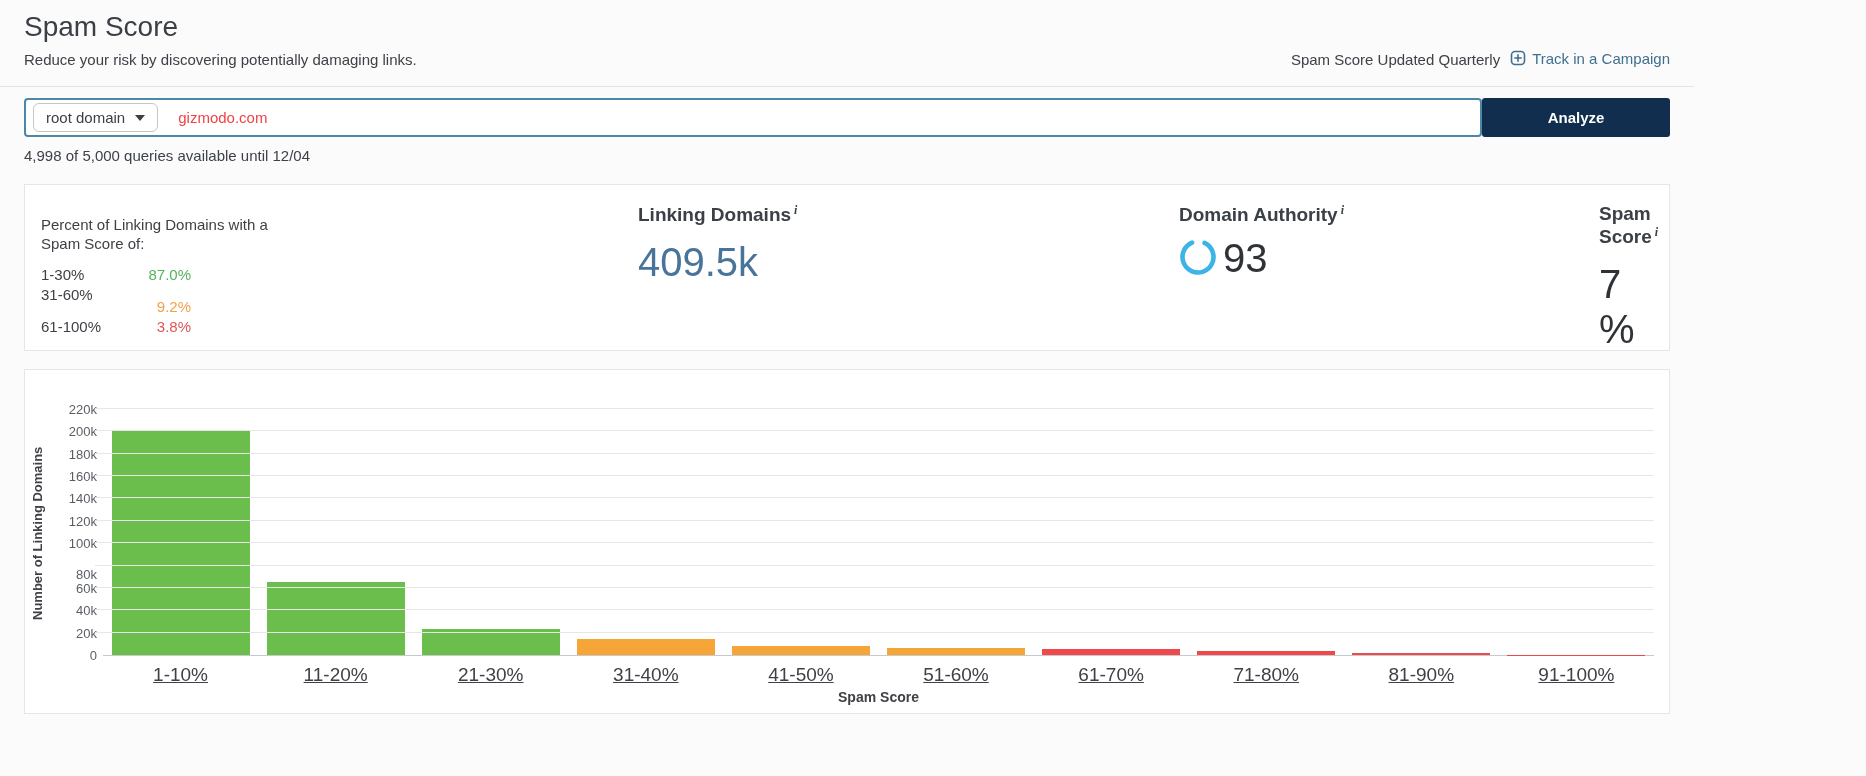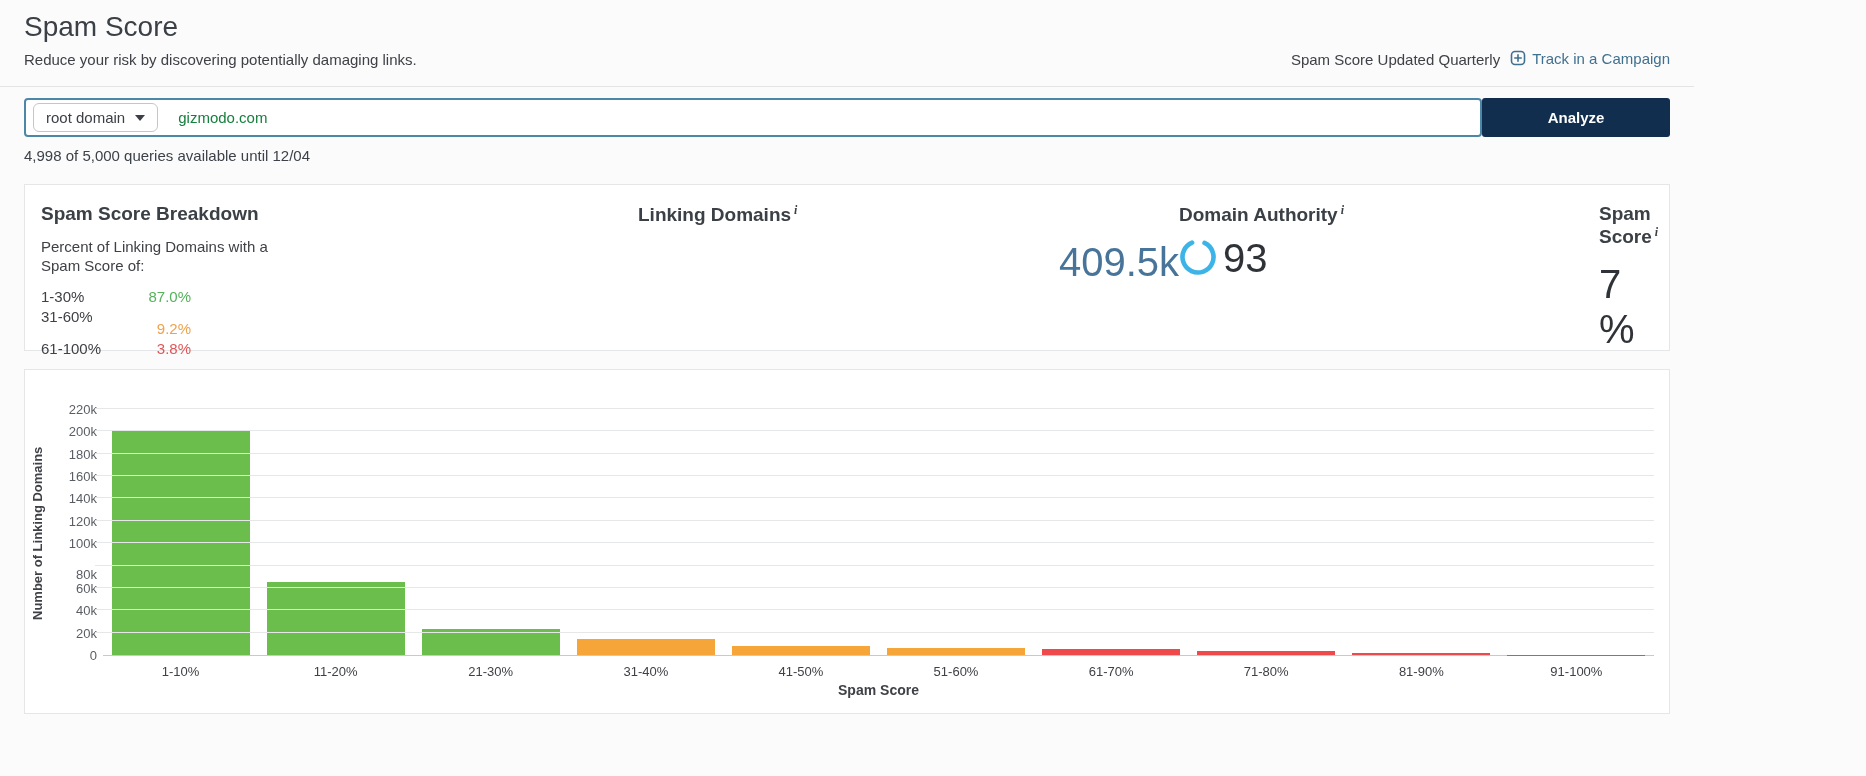--- a/index.html
+++ b/index.html
@@ -14,33 +14,33 @@
   .header-right { display:flex; align-items:center; gap:10px; font-size:15px; padding-bottom:1px; }
   .updated-note { color:#3f4146; }
   .track-link { display:flex; gap:6px; color:#40708f; cursor:pointer; }
   .divider { border-top:1px solid #e3e4e6; margin-top:16px; }
 
   
   .search-row { display:flex; margin:11px 24px 0 24px; }
   .search-box { flex:1; display:flex; align-items:center; background:#fff; border:2px solid #4d87a8; border-radius:4px; height:39px; }
   .scope-select { display:flex; align-items:center; gap:10px; border:1px solid #c3c7cb; border-radius:6px; height:29px; margin-left:7px; padding:0 12px; font-size:15px; color:#3c4046; cursor:pointer; background:#fff; white-space:nowrap; }
   .caret { width:0; height:0; border-left:5px solid transparent; border-right:5px solid transparent; border-top:6px solid #3c4046; }
-  .query-input { flex:1; border:none; outline:none; font-size:15px; color:#15803d; padding-left:20px; font-family:"Liberation Sans", sans-serif; background:transparent; }
+  .query-input { flex:1; border:none; outline:none; font-size:15px; color:#ef4444; padding-left:20px; font-family:"Liberation Sans", sans-serif; background:transparent; }
   .analyze-btn { width:188px; height:39px; background:#112e4e; color:#fff; font-size:15px; font-weight:700; border:none; border-radius:3px; cursor:pointer; font-family:"Liberation Sans", sans-serif; }
   .quota-note { margin:10px 24px 0 24px; font-size:15px; color:#3d4249; }
 
   
   .card { background:#fff; border:1px solid #e5e6e8; margin:0 24px; }
 
   
   .metrics-card { margin-top:20px; height:167px; display:grid; grid-template-columns:597px 541px 420px 1fr; padding:18px 20px 0 16px; }
   .metric-label { font-size:19px; font-weight:600; color:#3b4046; }
   .info-sup { font-family:"Liberation Serif", serif; font-style:italic; font-size:12px; color:#3b4046; margin-left:3px; cursor:pointer; }
   .metric-value { font-size:40px; margin-top:14px; color:#2f3338; }
-  .value-blue { color:#49749a;text-align:right; }
+  .value-blue { color:#49749a; }
   .breakdown-title { font-size:19px; font-weight:700; color:#3b4046; }
   .breakdown-desc { font-size:15px; margin-top:12px; width:240px; line-height:19px; color:#3f4146; }
   .breakdown-rows { margin-top:12px; }
   .breakdown-row { display:flex; justify-content:space-between; width:150px; font-size:15px; line-height:20px; }
   .val-green { color:#55b25a;text-align:center; }
   .val-orange { color:#f0a24a;margin-top:12px; }
   .val-red { color:#e05557; }
   .da-wrap { display:flex; align-items:center; gap:6px; margin-top:10px; }
   .da-num { font-size:40px; color:#2f3338; }
   .spam-col { justify-self:end; text-align:left; padding-right:14px; }
@@ -50,21 +50,21 @@
   .plot-row { display:flex; }
   .ylabel { width:24px; height:246px; display:flex; align-items:center; justify-content:center; writing-mode:vertical-rl; transform:rotate(180deg); font-size:13px; font-weight:600; color:#3f4146; }
   .yticks { position:relative; width:54px; height:246px; }
   .ytick { position:absolute; right:6px; font-size:13px; color:#5a5e64; white-space:nowrap; }
   .plot { position:relative; flex:1; height:246px; margin-right:15px; border-bottom:1px solid #c6cacd; }
   .gridline { position:absolute; left:-8px; right:0; height:1px; background:#e6e7e9; }
   .bars { position:absolute; left:0; right:0; top:0; bottom:0; display:flex; }
   .slot { flex:1; display:flex; align-items:flex-end; justify-content:center; }
   .bar { width:89%; }
   .xlabels { display:flex; margin-left:78px; margin-right:15px; padding-top:8px; }
-  .xlabel-item { flex:1; text-align:center; font-size:13px; color:#3f4146; }
+  .xlabel-item { flex:1; text-align:center; font-size:19px; color:#3f4146;text-decoration:underline; }
   .xtitle { margin-left:78px; margin-right:15px; text-align:center; font-size:14px; font-weight:700; color:#3f4146; margin-top:3px; }
 
   
   .footer { border-top:1px solid #e3e4e6; margin-top:30px; padding:8px 24px 0 24px; display:flex; justify-content:flex-end; }
   .export-link { display:flex; align-items:center; gap:7px; color:#40708f; font-size:15px; cursor:pointer; }
 </style>
 </head>
 <body>
 
 <div class="page">
@@ -96,21 +96,20 @@
         <span class="caret"></span>
       </div>
       <input class="query-input" type="text" value="gizmodo.com" style="">
     </div>
     <button class="analyze-btn">Analyze</button>
   </div>
   <div class="quota-note">4,998 of 5,000 queries available until 12/04</div>
 
   <div class="card metrics-card">
     <div>
-      <div class="breakdown-title">Spam Score Breakdown</div>
       <div class="breakdown-desc">Percent of Linking Domains with a Spam Score of:</div>
       <div class="breakdown-rows">
         <div class="breakdown-row">
           <span>1-30%</span>
           <span class="val-green">87.0%</span>
         </div>
         <div class="breakdown-row">
           <span>31-60%</span>
           <span class="val-orange">9.2%</span>
         </div>

